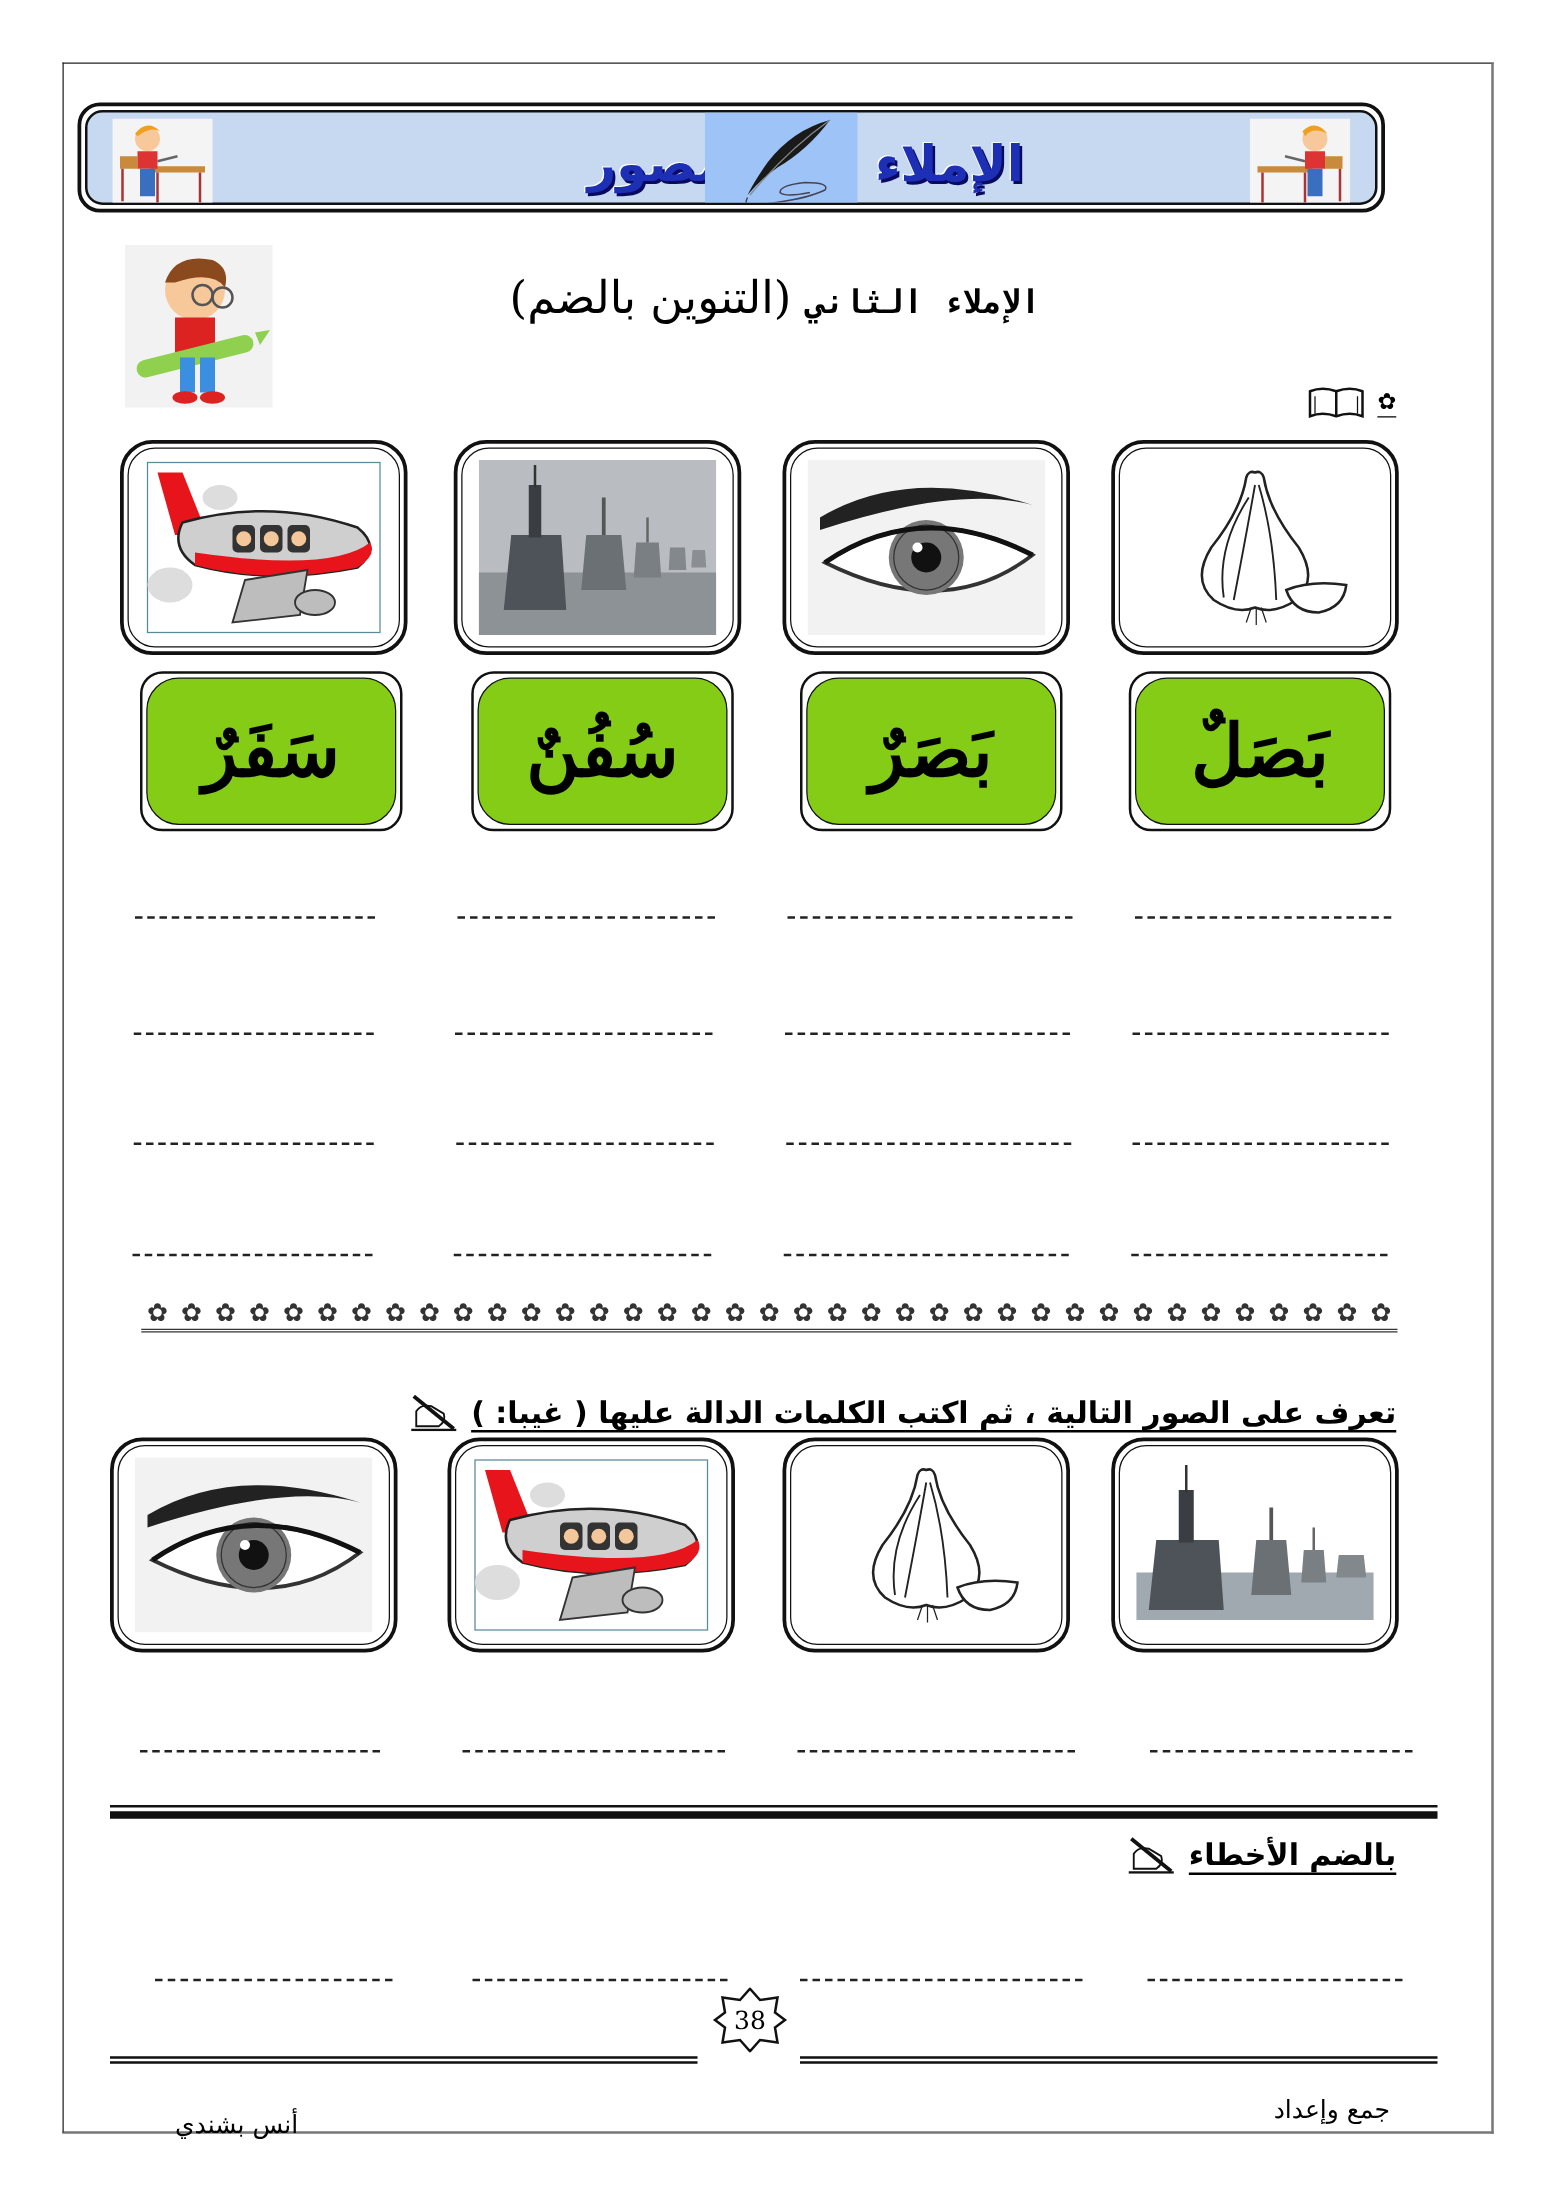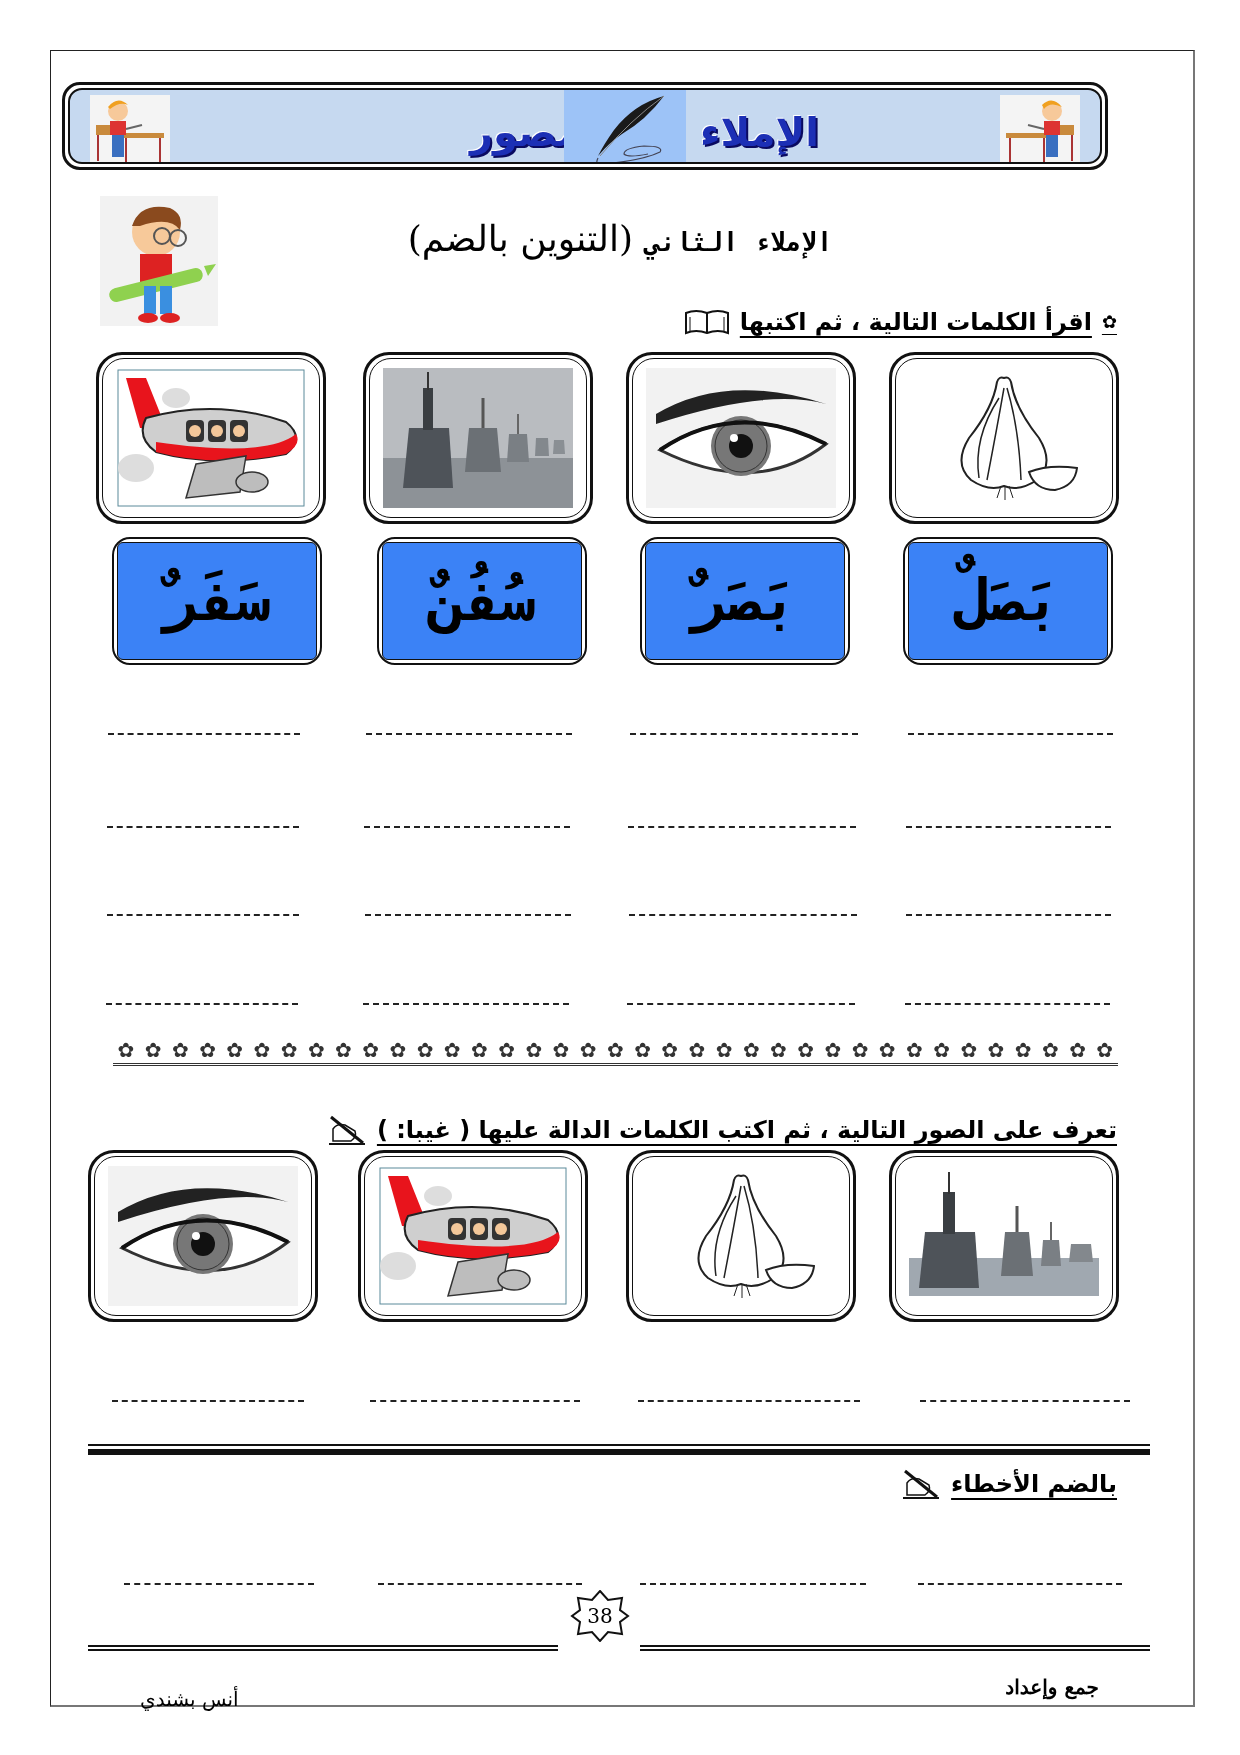--- a/index.html
+++ b/index.html
@@ -66,23 +66,23 @@
       display: flex; align-items: center; justify-content: center; overflow: hidden;
     }
     .pic { width: 190px; height: 140px; position: relative; }
 
     
     .word-card {
       position: absolute; width: 210px; height: 128px; border: 2.5px solid #111; border-radius: 18px;
       padding: 3px; background: #fff;
     }
     .word-inner {
-      width: 100%; height: 100%; border: 1.5px solid #111; border-radius: 6px; background: #3b82f6;
+      width: 100%; height: 100%; border: 1.5px solid #111; border-radius: 26px; background: #84cc16;
       display: flex; align-items: center; justify-content: center;
-      font-family: Liberation Mono, monospace; font-weight: bold; font-size: 58px; direction: rtl;
+      font-family: Liberation Serif, serif; font-weight: bold; font-size: 58px; direction: rtl;
     }
 
     .dash-line {
       position: absolute; height: 0; border-top: 2px dashed #222; width: 190px;
     }
 
     .ornament-row {
       position: absolute; left: 113px; top: 1036px; width: 1005px; height: 30px;
       display: flex; justify-content: space-between; align-items: center;
       border-bottom: 3px double #333; font-size: 20px; color: #333; letter-spacing: 0; overflow: hidden;
@@ -103,21 +103,21 @@
       position: absolute; left: 570px; top: 1590px; width: 60px; height: 52px;
       display: flex; align-items: center; justify-content: center;
     }
     .page-num span {
       position: relative; font-family: "DejaVu Serif", serif; font-size: 20px;
     }
     .footer-text {
       position: absolute; top: 1675px; font-family: "DejaVu Serif", serif; font-size: 20px; direction: rtl;
     }
     .footer-text.author { left: 140px; margin-top: 12px; }
-    .footer-text.credit { right: 141px; font-weight: bold; }
+    .footer-text.credit { right: 128px; }
   </style>
 </head>
 <body>
 
 <div class="page-border"></div>
 
 <div class="banner">
   <div class="banner-inner">
     <div class="banner-kid left">
       <svg width="80" height="72" viewBox="0 0 80 72">
@@ -175,21 +175,20 @@
   </svg>
 </div>
 
 <div class="main-title">
   <span class="sub">الإملاء الثاني</span>
   <span>(التنوين بالضم)</span>
 </div>
 
 <div class="instruction instr-1">
   <span class="star-glyph">✿</span>
-  <span>اقرأ الكلمات التالية ، ثم اكتبها</span>
   <span class="book-icon">
     <svg width="46" height="26" viewBox="0 0 46 26">
       <path d="M2 4 Q12 0 23 4 Q34 0 44 4 L44 24 Q34 20 23 24 Q12 20 2 24Z" fill="#fff" stroke="#111" stroke-width="2"></path>
       <line x1="23" y1="4" x2="23" y2="24" stroke="#111" stroke-width="2"></line>
       <line x1="6" y1="8" x2="6" y2="22" stroke="#111" stroke-width="1"></line>
       <line x1="40" y1="8" x2="40" y2="22" stroke="#111" stroke-width="1"></line>
     </svg>
   </span>
 </div>
 

